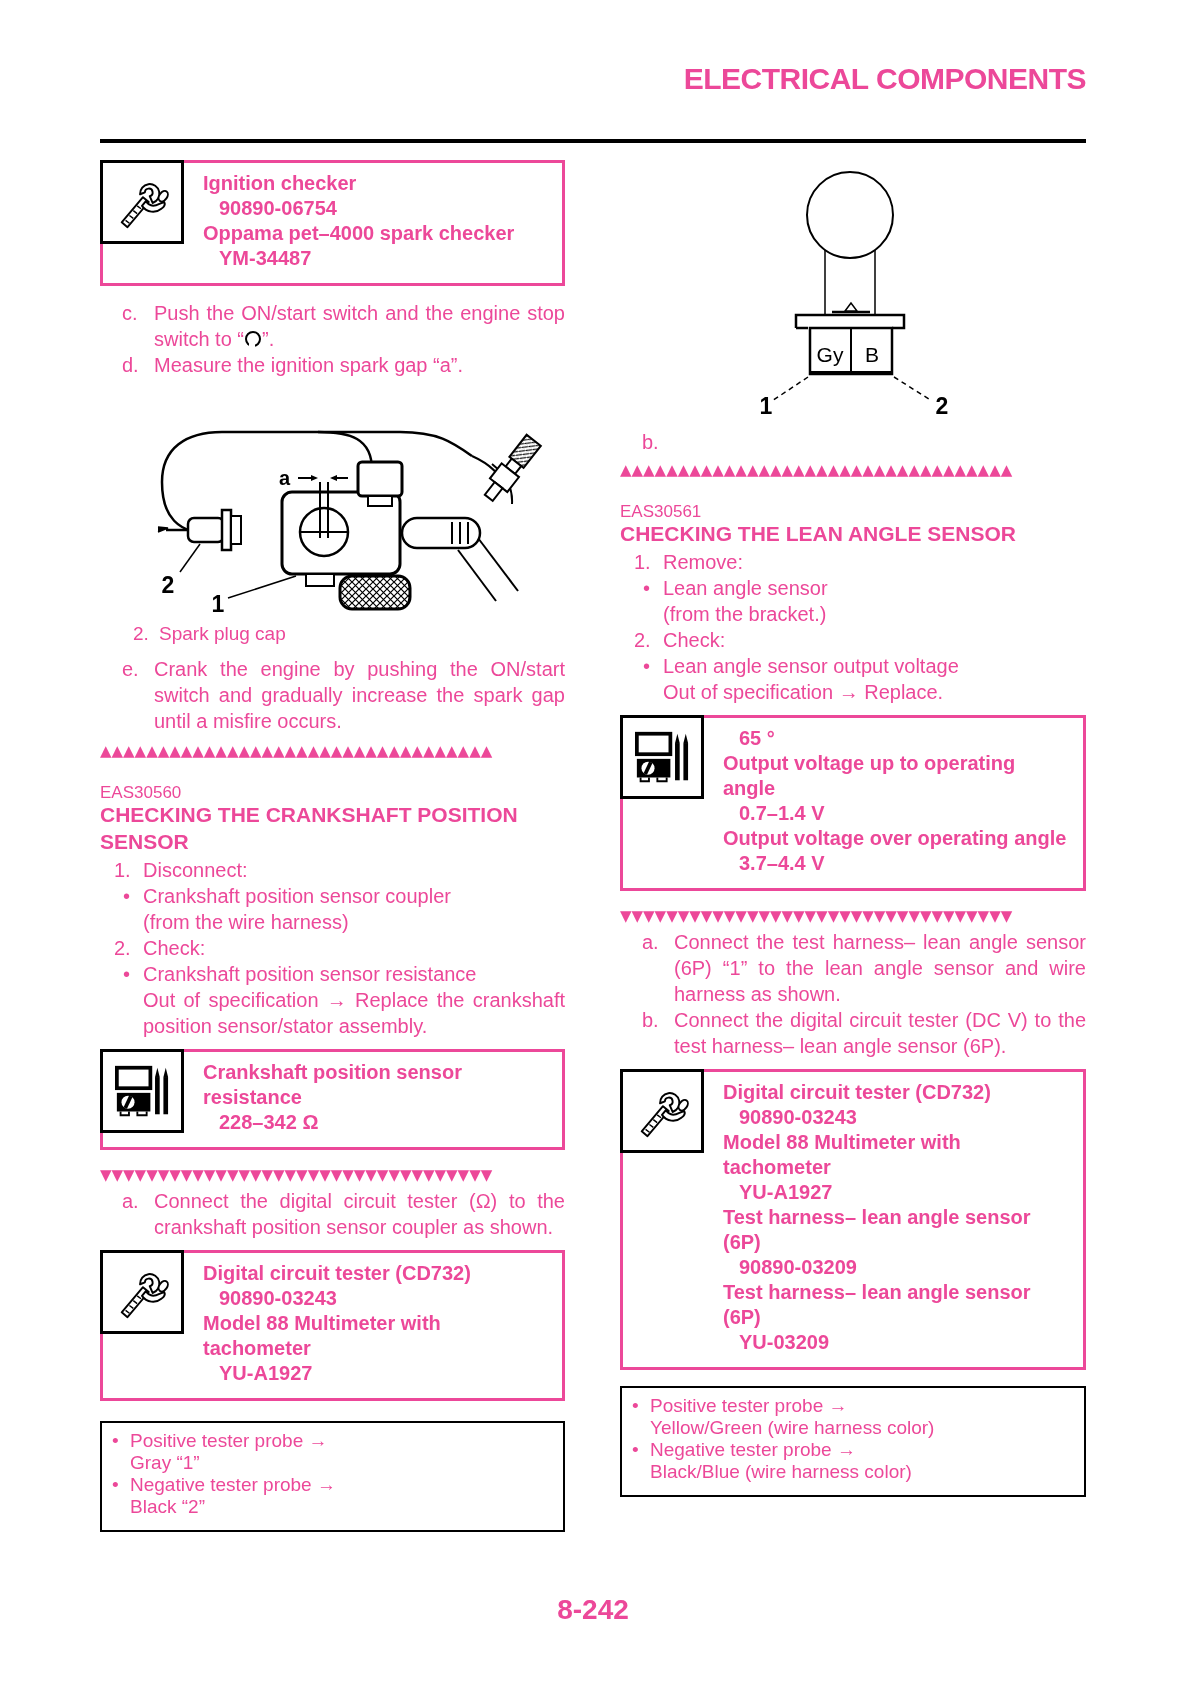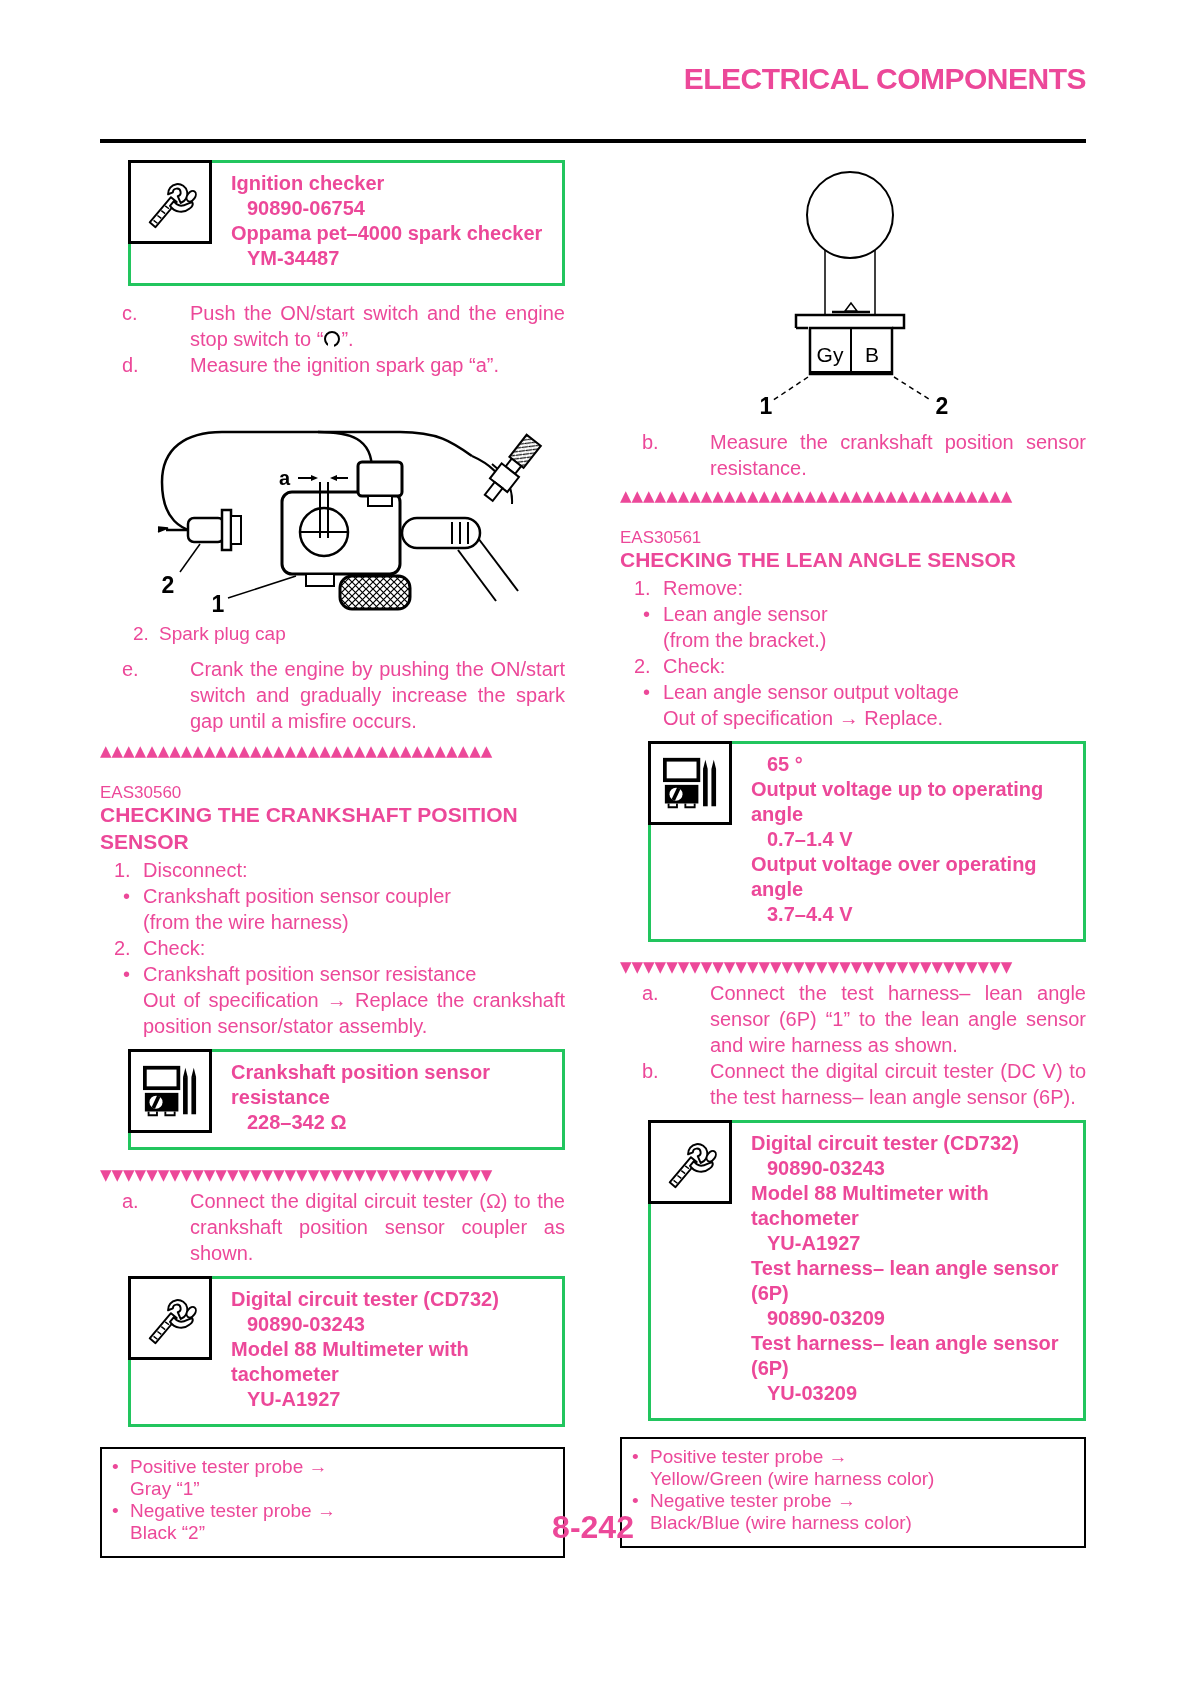--- a/index.html
+++ b/index.html
@@ -4,29 +4,29 @@
 <style>
   html,body{margin:0;padding:0;background:#d9d9d9;}
   .page{position:relative;width:1190px;height:1684px;background:#fff;color:#ec4899;
         font-family:"Liberation Sans","DejaVu Sans",sans-serif;overflow:hidden;}
   .title{position:absolute;top:62px;right:104px;font-size:30px;font-weight:bold;letter-spacing:-0.5px;}
   .rule{position:absolute;top:139px;left:100px;width:986px;height:4px;background:#000;}
   .col{position:absolute;font-size:20px;line-height:26px;}
   .col-left{left:100px;top:160px;width:465px;}
   .col-right{left:620px;top:165px;width:466px;}
 
-  .specbox{position:relative;border:3px solid #22c55e;margin-left:28px;}
+  .specbox{position:relative;border:3px solid #ec4899;}
   .iconcell{position:absolute;top:-3px;left:-3px;width:78px;height:78px;border:3px solid #000;
             background:#fff;display:flex;align-items:center;justify-content:center;}
   .speclines{margin:8px 12px 12px 100px;font-weight:bold;line-height:25px;min-height:70px;}
   .ind{padding-left:16px;}
 
   .step{display:flex;padding-left:22px;}
   .step .lbl{width:32px;flex:none;}
-  .step .txt{flex:1;text-align:justify;margin-left:36px;}
+  .step .txt{flex:1;text-align:justify;}
 
   .numrow{display:flex;padding-left:14px;}
   .numrow .lbl{width:29px;flex:none;}
   .bulrow{display:flex;padding-left:23px;}
   .bulrow .mk{width:20px;flex:none;}
   .cont{padding-left:43px;text-align:justify;}
 
   .sep{font-family:"DejaVu Sans",sans-serif;font-size:15px;line-height:18px;white-space:nowrap;overflow:hidden;}
   .eas{font-size:17px;line-height:13px;}
   .headng{font-size:21px;font-weight:bold;line-height:27px;}
@@ -37,22 +37,22 @@
   .pb-row{display:flex;}
   .pb-row .mk{width:18px;flex:none;}
   .pb-sub{padding-left:18px;}
 
   .run{display:inline-block;width:12px;height:12px;border:2px solid #000;border-radius:50%;
        position:relative;top:1px;margin:0 1px;}
   .run::after{content:"";position:absolute;left:2px;bottom:-3px;width:6px;height:5px;background:#fff;}
 
   .fig{display:block;}
   .fig text{fill:#000;font-family:"Liberation Sans","DejaVu Sans",sans-serif;}
-  .pagenum{position:absolute;top:1509px;left:100px;width:986px;text-align:center;
-           font-size:32px;font-weight:bold;}
+  .pagenum{position:absolute;top:1594px;left:100px;width:986px;text-align:center;
+           font-size:28px;font-weight:bold;}
   .mt2{margin-top:2px}.mt4{margin-top:4px}.mt6{margin-top:6px}.mt8{margin-top:8px}
   .mt10{margin-top:10px}.mt14{margin-top:14px}.mt16{margin-top:16px}.mt20{margin-top:20px}
   .mt26{margin-top:26px}
 </style>
 </head>
 <body>
 
 <div class="page">
 
   <div class="title">ELECTRICAL COMPONENTS</div>
@@ -263,21 +263,20 @@
         <line x1="274" y1="212" x2="312" y2="236" stroke-width="1.5" stroke-dasharray="5 4"></line>
       </g>
       <text x="210" y="197" text-anchor="middle" font-size="21">Gy</text>
       <text x="252" y="197" text-anchor="middle" font-size="21">B</text>
       <text x="146" y="249" text-anchor="middle" font-size="23" font-weight="bold">1</text>
       <text x="322" y="249" text-anchor="middle" font-size="23" font-weight="bold">2</text>
     </svg>
 
     <div class="step mt14">
       <span class="lbl">b.</span>
-      <div class="txt">Measure the crankshaft position sensor resistance.</div>
     </div>
 
     <div class="sep mt6">▲▲▲▲▲▲▲▲▲▲▲▲▲▲▲▲▲▲▲▲▲▲▲▲▲▲▲▲▲▲▲▲▲▲</div>
 
     <div class="eas mt26">EAS30561</div>
     <div class="headng mt2">CHECKING THE LEAN ANGLE SENSOR</div>
 
     <div class="numrow mt2">
       <span class="lbl">1.</span>
       <div>Remove:</div>

